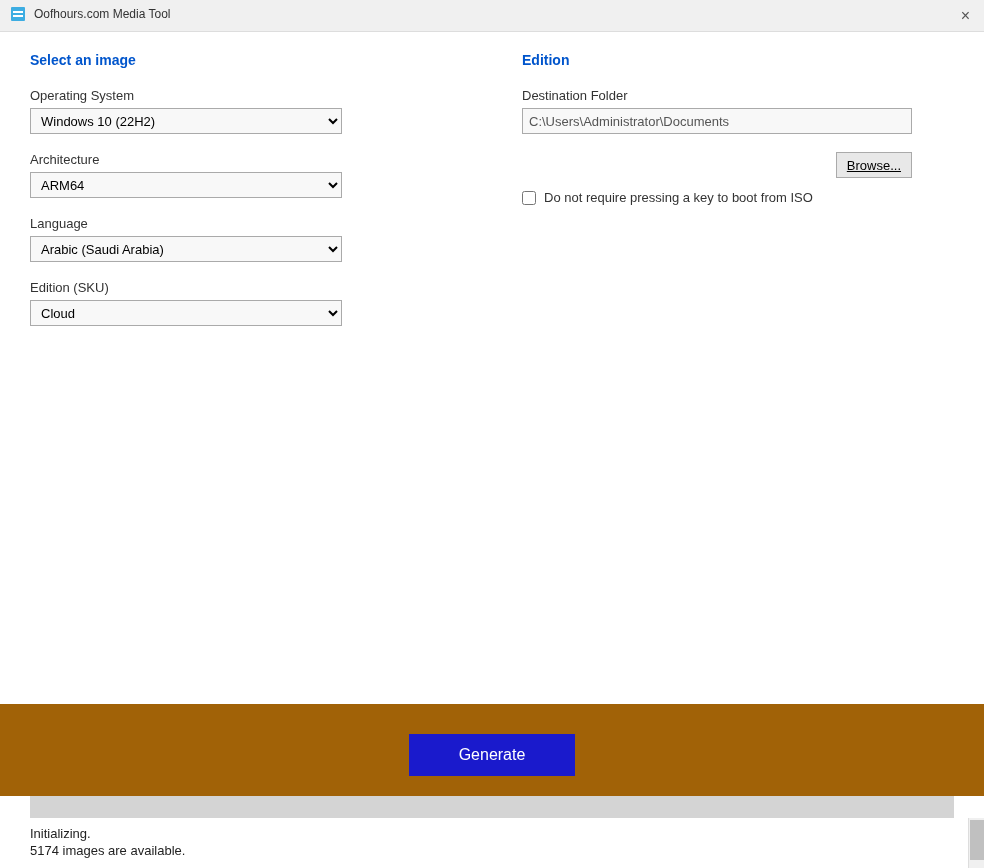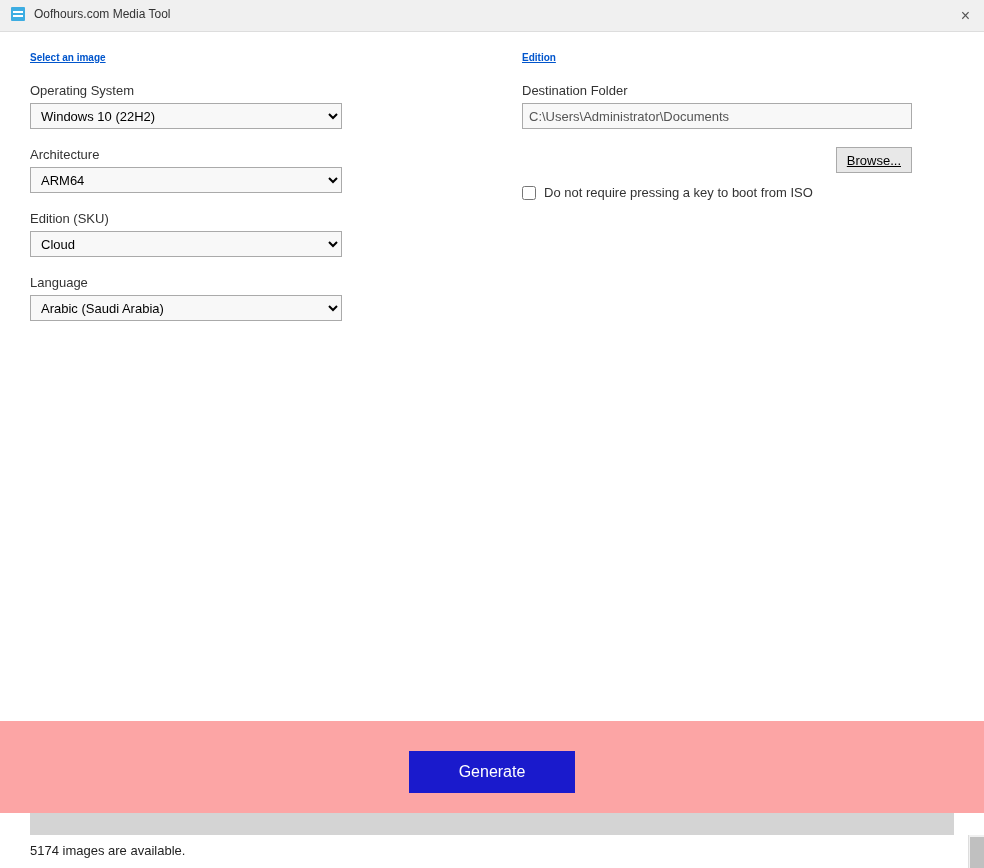--- a/index.html
+++ b/index.html
@@ -53,25 +53,24 @@
     }
     .left-panel {
       flex: 1;
       padding-right: 40px;
     }
     .right-panel {
       flex: 1;
       padding-left: 20px;
     }
     .section-title {
-      font-size: 10px;
+      font-size: 14px;
       font-weight: 600;
       color: #0055cc;
       margin-bottom: 20px;
-      text-decoration: underline;
     }
     .field-group {
       margin-bottom: 18px;
     }
     .field-label {
       display: block;
       margin-bottom: 5px;
       color: #333;
       font-size: 13px;
     }
@@ -122,21 +121,21 @@
       cursor: pointer;
     }
     .checkbox-label {
       font-size: 13px;
       color: #333;
     }
     .generate-row {
       display: flex;
       justify-content: center;
       padding: 30px 0 20px 0;
-      background: #fca5a5;
+      background: #a16207;
     }
     .generate-btn {
       background: #1a1acc;
       color: white;
       font-size: 16px;
       font-weight: 500;
       padding: 12px 50px;
       border: none;
       cursor: pointer;
       min-width: 150px;
@@ -217,40 +216,40 @@
     <div class="field-group">
       <label class="field-label">Architecture</label>
       <select>
         <option>ARM64</option>
         <option>x64</option>
         <option>x86</option>
       </select>
     </div>
 
     <div class="field-group">
+      <label class="field-label">Language</label>
+      <select>
+        <option>Arabic (Saudi Arabia)</option>
+        <option>English (United States)</option>
+        <option>French</option>
+        <option>German</option>
+        <option>Spanish</option>
+      </select>
+    </div>
+
+    <div class="field-group">
       <label class="field-label">Edition (SKU)</label>
       <select>
         <option>Cloud</option>
         <option>Home</option>
         <option>Pro</option>
         <option>Enterprise</option>
         <option>Education</option>
       </select>
     </div>
-
-    <div class="field-group">
-      <label class="field-label">Language</label>
-      <select>
-        <option>Arabic (Saudi Arabia)</option>
-        <option>English (United States)</option>
-        <option>French</option>
-        <option>German</option>
-        <option>Spanish</option>
-      </select>
-    </div>
   </div>
 
   <div class="right-panel">
     <div class="section-title">Edition</div>
 
     <div class="field-group">
       <label class="field-label">Destination Folder</label>
       <input class="destination-input" type="text" readonly="" value="C:\Users\Administrator\Documents" style="">
     </div>
     <div class="browse-wrapper">
@@ -268,18 +267,19 @@
   <button class="generate-btn">Generate</button>
 </div>
 
 <div class="bottom-section">
 
   <div class="progress-bar-container">
     <div class="progress-bar-inner"></div>
   </div>
 
   <div class="log-area">
+    <div class="log-line">Initializing.</div>
     <div class="log-line">5174 images are available.</div>
     <div class="scrollbar-track">
       <div class="scrollbar-thumb"></div>
     </div>
   </div>
 </div>
 
 </body></html>

